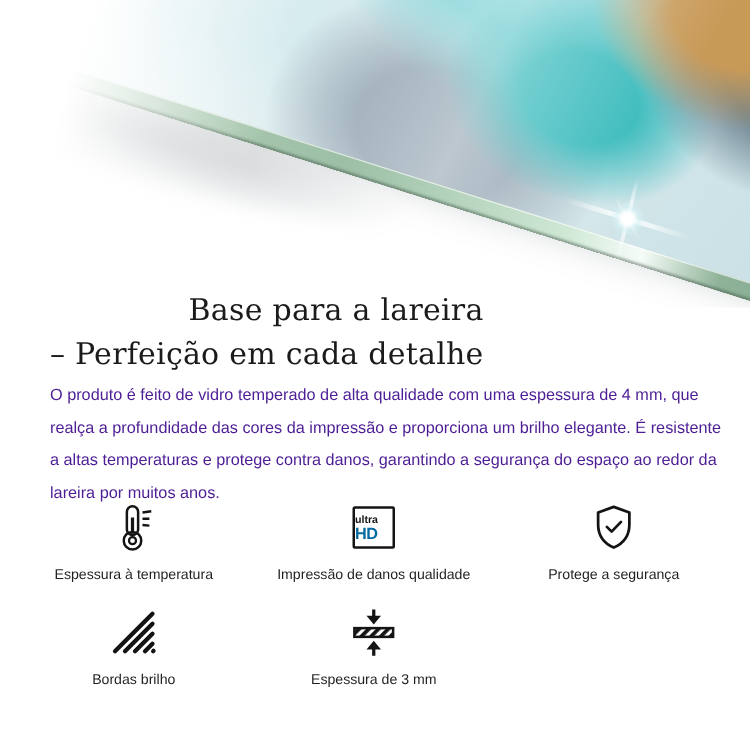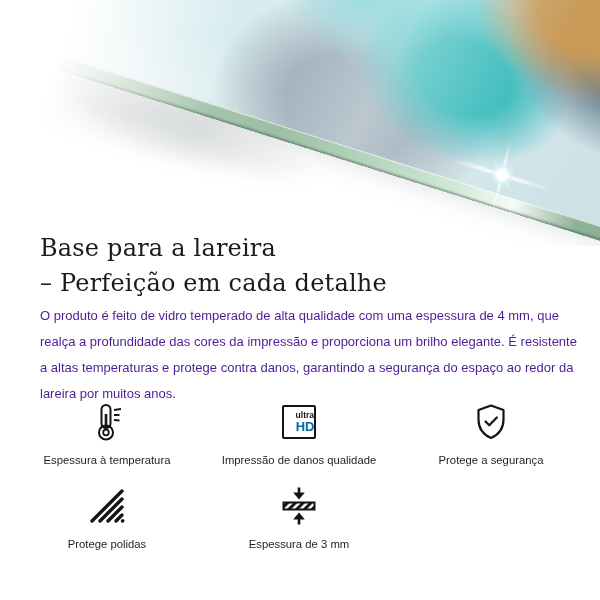--- a/index.html
+++ b/index.html
@@ -44,32 +44,32 @@
         transform:rotate(17deg);border-radius:2px;
         background:linear-gradient(to right,rgba(255,255,255,0),#fff 48% 52%,rgba(255,255,255,0));}
   .sparkle .ray2{position:absolute;left:-34px;top:-1.5px;width:68px;height:3px;
         transform:rotate(104deg);border-radius:2px;
         background:linear-gradient(to right,rgba(255,255,255,0),#fff 48% 52%,rgba(255,255,255,0));}
   .sparkle .ray3{position:absolute;left:-20px;top:-1px;width:40px;height:2px;opacity:.7;
         transform:rotate(60deg);background:linear-gradient(to right,rgba(255,255,255,0),#fff,rgba(255,255,255,0));}
 
   
   .title{position:absolute;left:40px;top:231px;margin:0;font-family:"DejaVu Serif",serif;
-         font-weight:400;font-size:24px;line-height:35px;color:#1b1b1b;letter-spacing:.2px;}
+         font-weight:400;font-size:24px;line-height:35px;color:#1b1b1b;letter-spacing:.2px;text-align:right;}
   .desc{position:absolute;left:40px;top:303px;width:540px;margin:0;
         font-size:13px;line-height:26px;color:#4c1d95;}
 
   
   .features{position:absolute;left:11px;top:402px;width:576px;display:grid;
             grid-template-columns:repeat(3,192px);row-gap:20px;}
   .feature{display:flex;flex-direction:column;align-items:center;}
   .ficon{height:40px;display:flex;align-items:center;justify-content:center;}
   .flabel{margin-top:12px;font-size:11.3px;color:#1f1f1f;}
   .hdbox{width:30px;height:30px;border:2.5px solid #141414;border-radius:2px;
-         display:flex;flex-direction:column;align-items:flex-end;justify-content:center;line-height:1;}
+         display:flex;flex-direction:column;align-items:flex-start;justify-content:center;line-height:1;}
   .hdbox .t1{font-size:8.5px;font-weight:700;color:#141414;}
   .hdbox .t2{font-size:13px;font-weight:700;color:#0369a1;letter-spacing:-.3px;}
 </style>
 </head>
 <body>
 
 <div class="page">
 
   <div class="hero">
     <div class="shadow"></div>
@@ -131,21 +131,21 @@
     <div class="feature">
       <div class="ficon">
         <svg width="40" height="40" viewBox="0 0 40 40" fill="none" stroke="#141414" stroke-width="3.4" stroke-linecap="round">
           <line x1="5" y1="35" x2="35" y2="5"></line>
           <line x1="13" y1="35" x2="35" y2="13"></line>
           <line x1="21" y1="35" x2="35" y2="21"></line>
           <line x1="29" y1="35" x2="35" y2="29"></line>
           <line x1="35.5" y1="35" x2="35.8" y2="34.7"></line>
         </svg>
       </div>
-      <div class="flabel">Protege polidas</div>
+      <div class="flabel">Bordas brilho</div>
     </div>
 
     <div class="feature">
       <div class="ficon">
         <svg width="40" height="40" viewBox="0 0 40 40">
           <defs>
             <pattern id="hatch" width="5.5" height="5.5" patternUnits="userSpaceOnUse" patternTransform="rotate(45)">
               <rect width="5.5" height="5.5" fill="#fff"></rect>
               <rect width="3" height="5.5" fill="#141414"></rect>
             </pattern>

